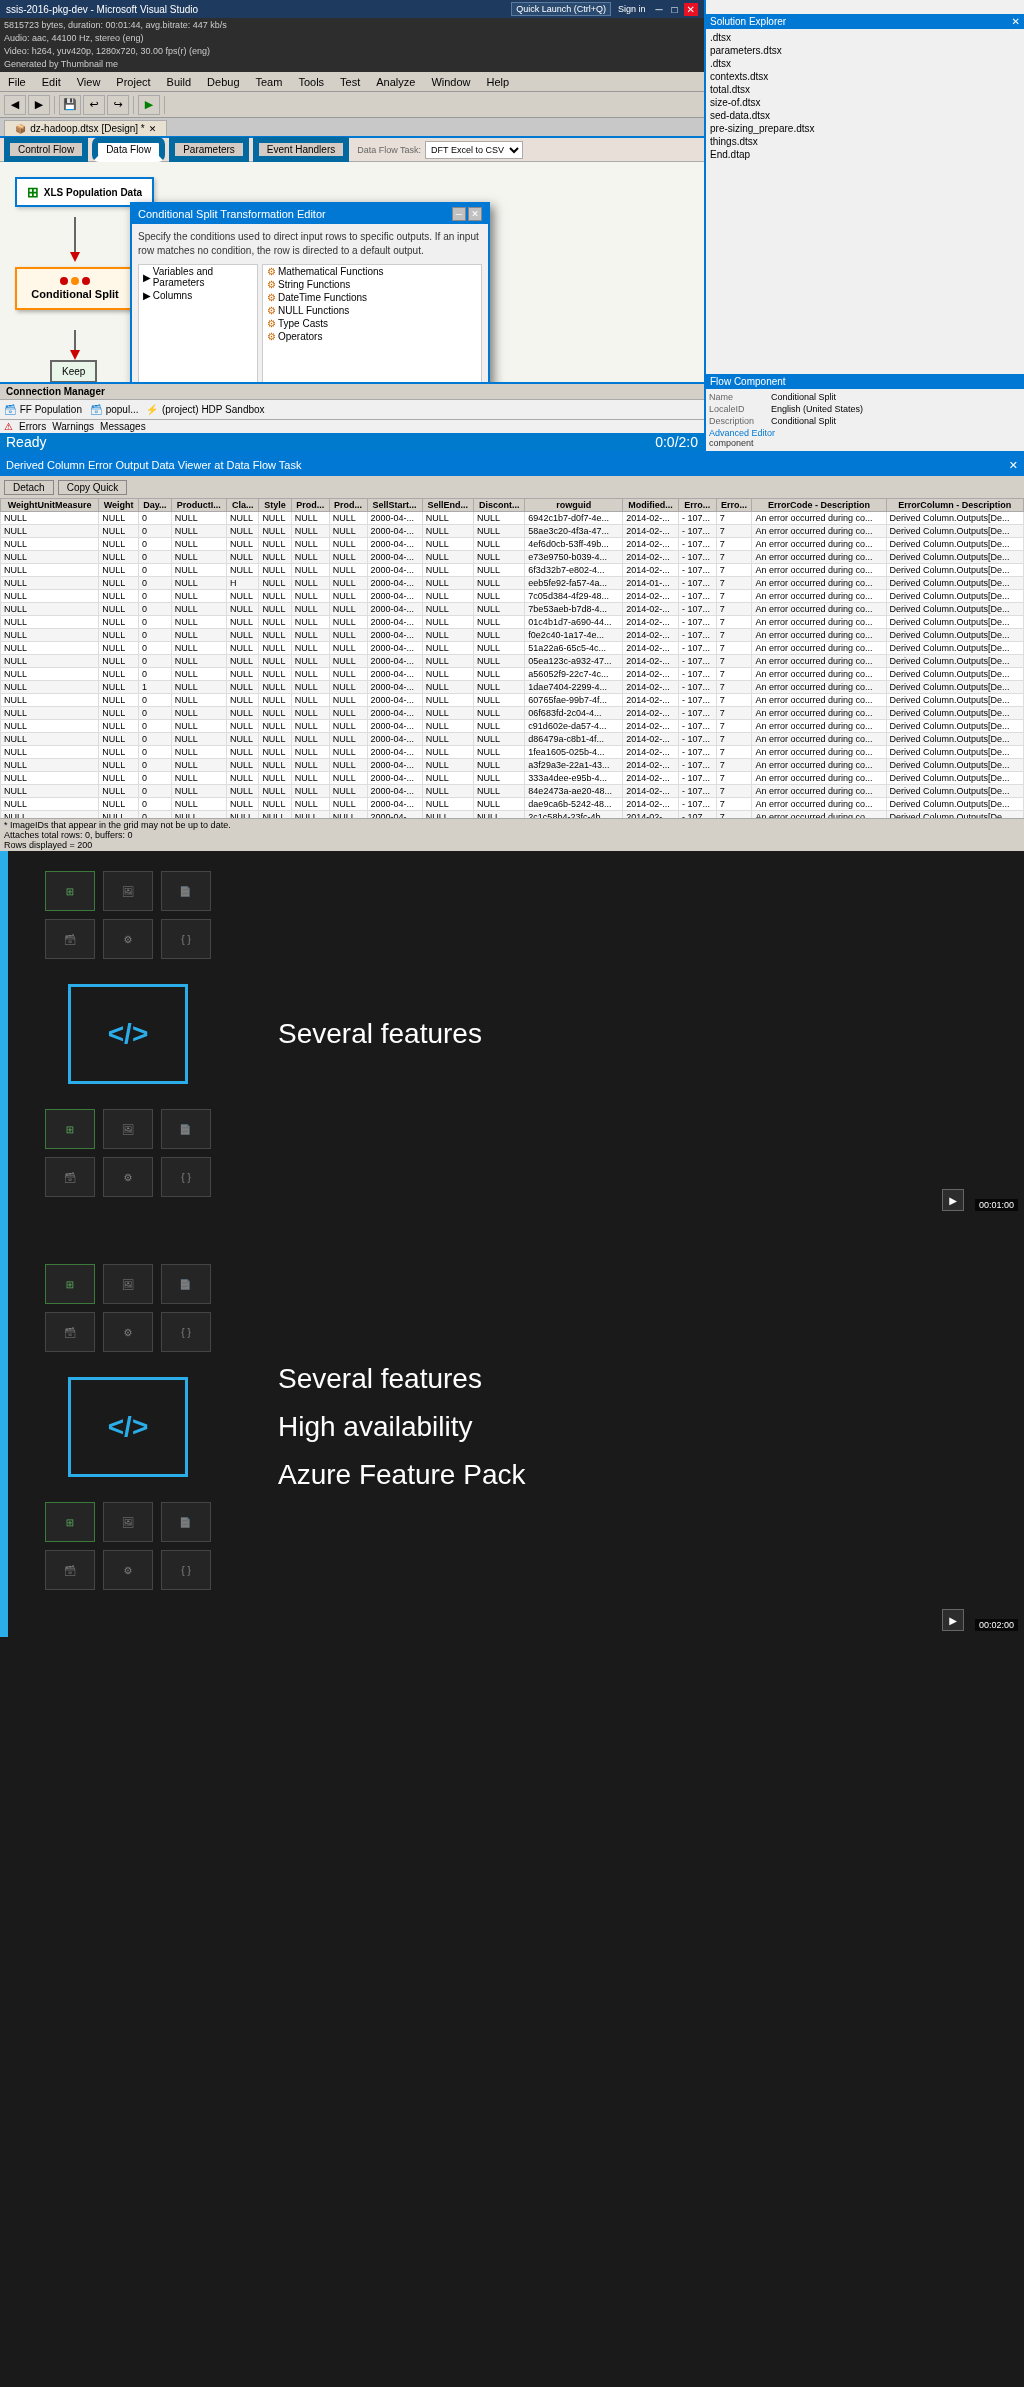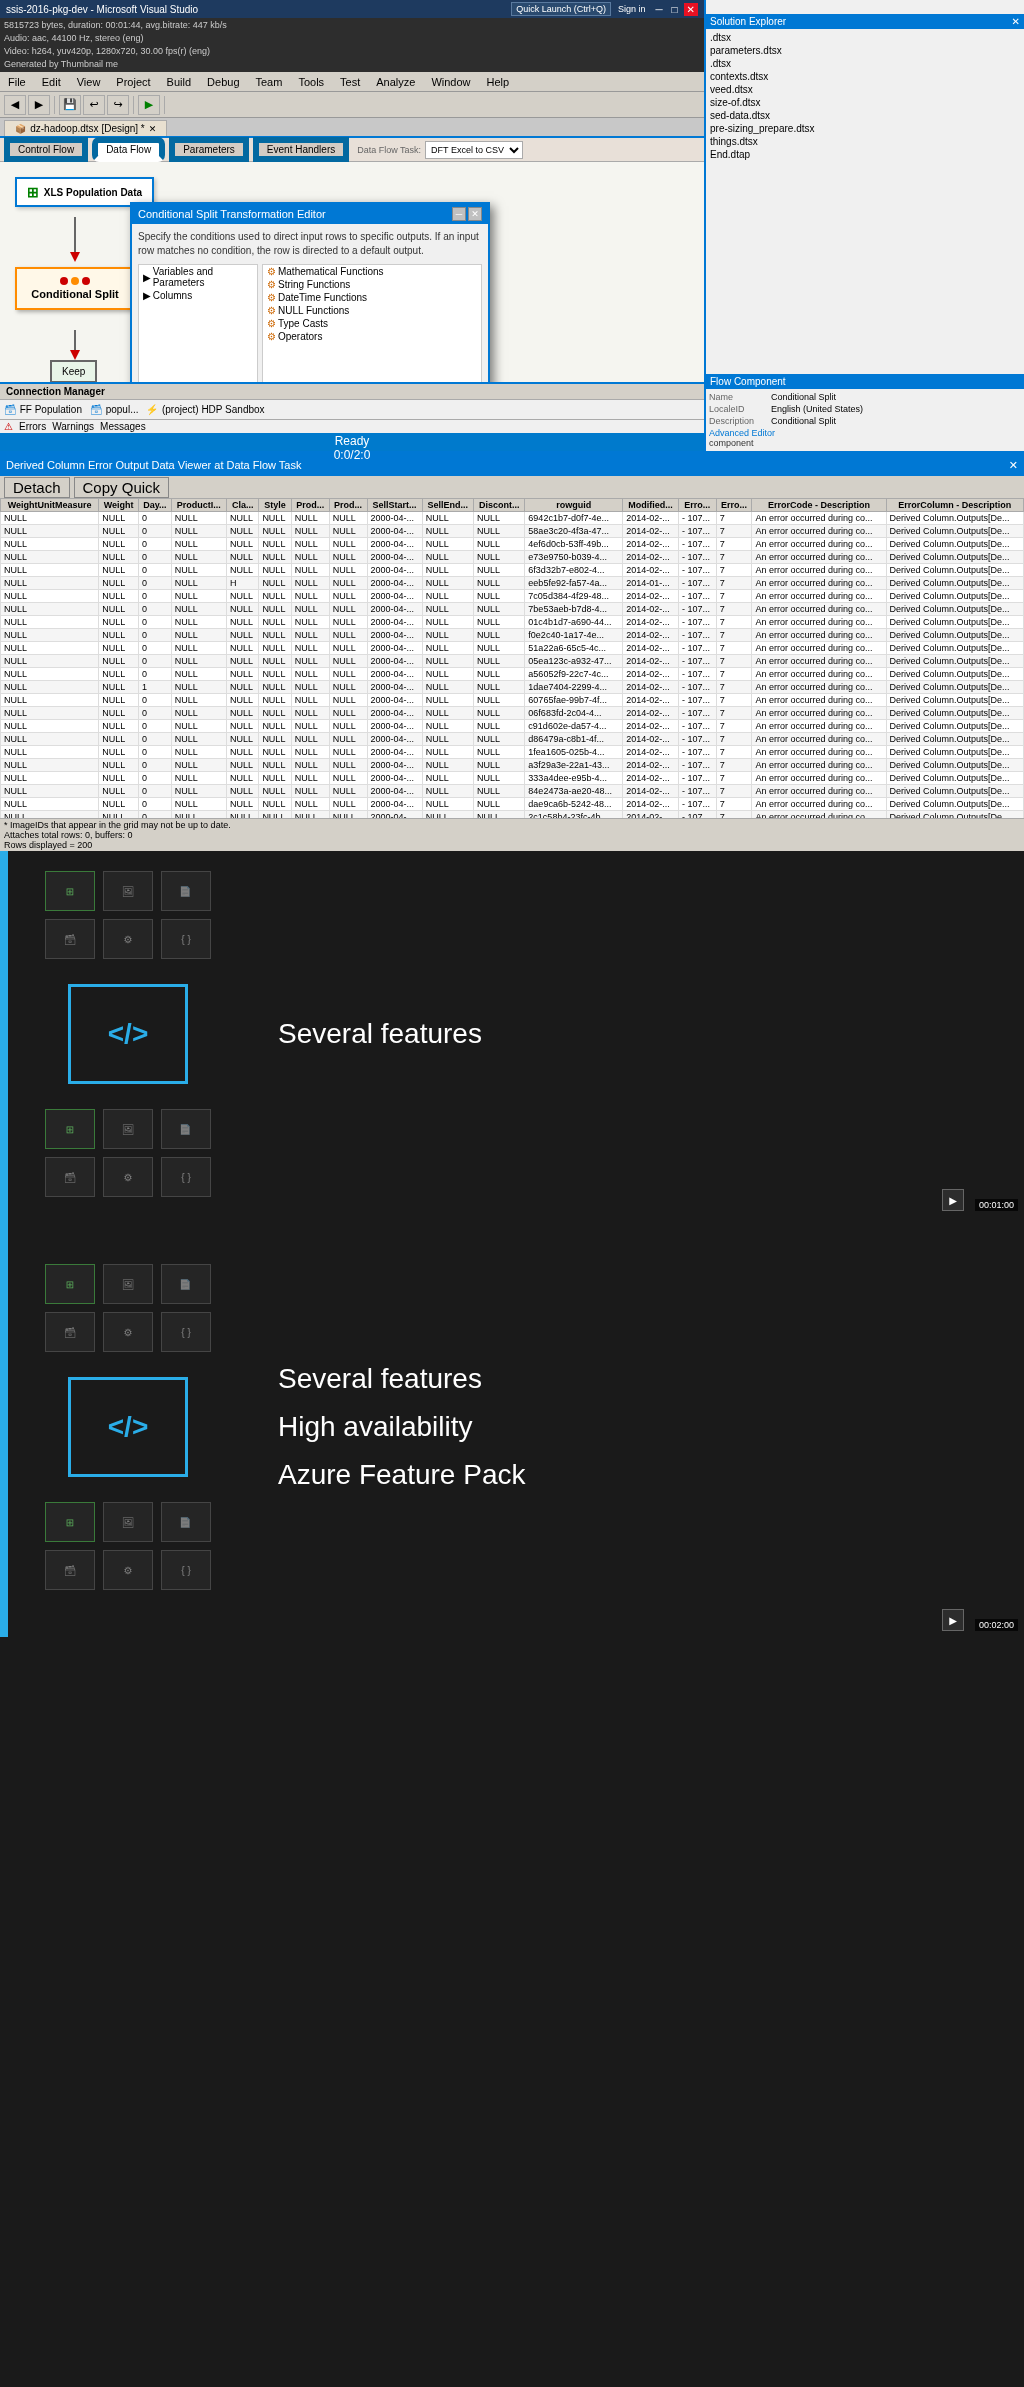--- a/index.html
+++ b/index.html
@@ -219,21 +219,21 @@
       display: flex;
       gap: 4px;
       align-items: center;
       height: 22px;
     }
 
     .dv-btn {
       padding: 1px 8px;
       background: #d4d0c8;
       border: 1px solid #888;
-      font-size: 15px;
+      font-size: 10px;
       cursor: pointer;
     }
 
     .data-table {
       width: 100%;
       border-collapse: collapse;
       font-size: 9px;
       background: white;
     }
 
@@ -357,26 +357,25 @@
       border-left: 2px solid #0078d4;
       display: flex;
       flex-direction: column;
     }
 
     
     .status-bar {
       background: #007acc;
       color: white;
       padding: 1px 6px;
-      font-size: 12px;
+      font-size: 14px;
       display: flex;
       justify-content: space-between;
       height: 18px;
       align-items: center;
-      flex-direction: column;
     }
 
     
     .icon-btn {
       width: 22px;
       height: 20px;
       background: #d4d0c8;
       border: 1px solid #aaa;
       display: flex;
       align-items: center;
@@ -588,21 +587,21 @@
     <div class="right-sidebar">
       <div style="background:#0078d4;color:white;padding:2px 4px;font-size:10px;display:flex;justify-content:space-between;margin-top:14px;">
         <span>Solution Explorer</span>
         <span style="cursor:pointer;">✕</span>
       </div>
       <div style="padding:2px;font-size:9px;overflow-y:auto;flex:1;">
         <div class="solution-item">.dtsx</div>
         <div class="solution-item">parameters.dtsx</div>
         <div class="solution-item">.dtsx</div>
         <div class="solution-item">contexts.dtsx</div>
-        <div class="solution-item">veed.dtsx</div>
+        <div class="solution-item">total.dtsx</div>
         <div class="solution-item">size-of.dtsx</div>
         <div class="solution-item">sed-data.dtsx</div>
         <div class="solution-item">pre-sizing_prepare.dtsx</div>
         <div class="solution-item">things.dtsx</div>
         <div class="solution-item">End.dtap</div>
       </div>
       <div style="background:#0078d4;color:white;padding:2px 4px;font-size:10px;">
         <span>Flow Component</span>
       </div>
       <div style="padding:3px;font-size:9px;">

